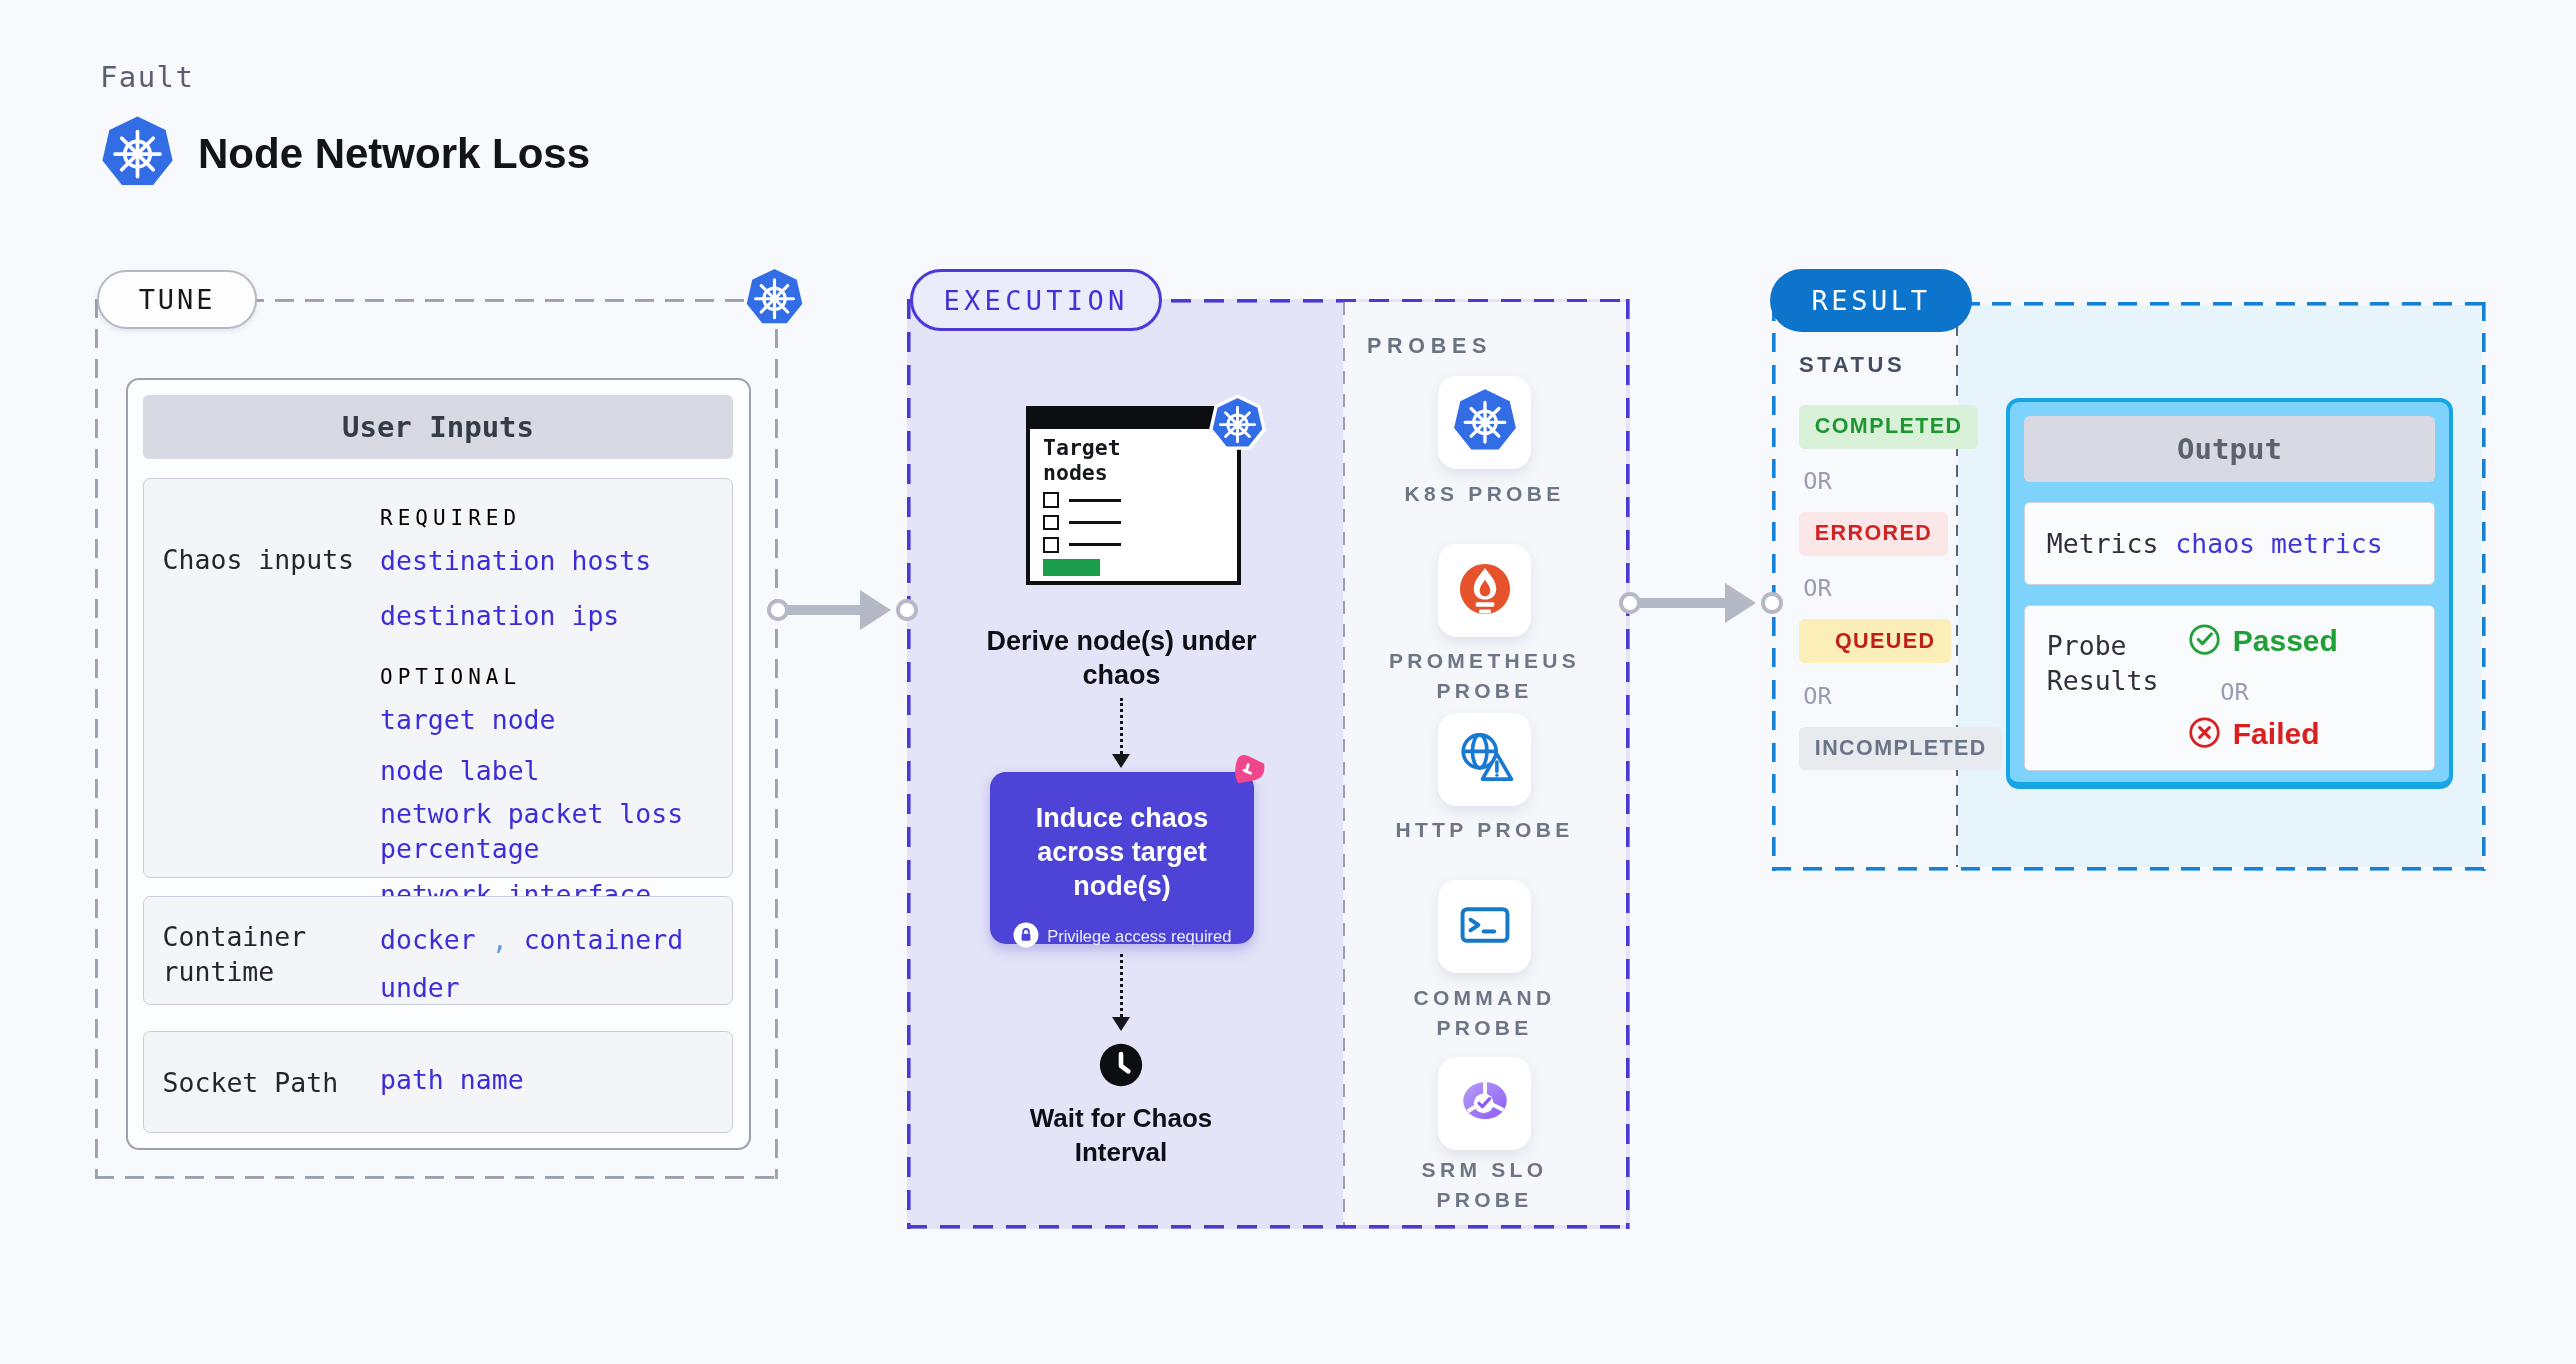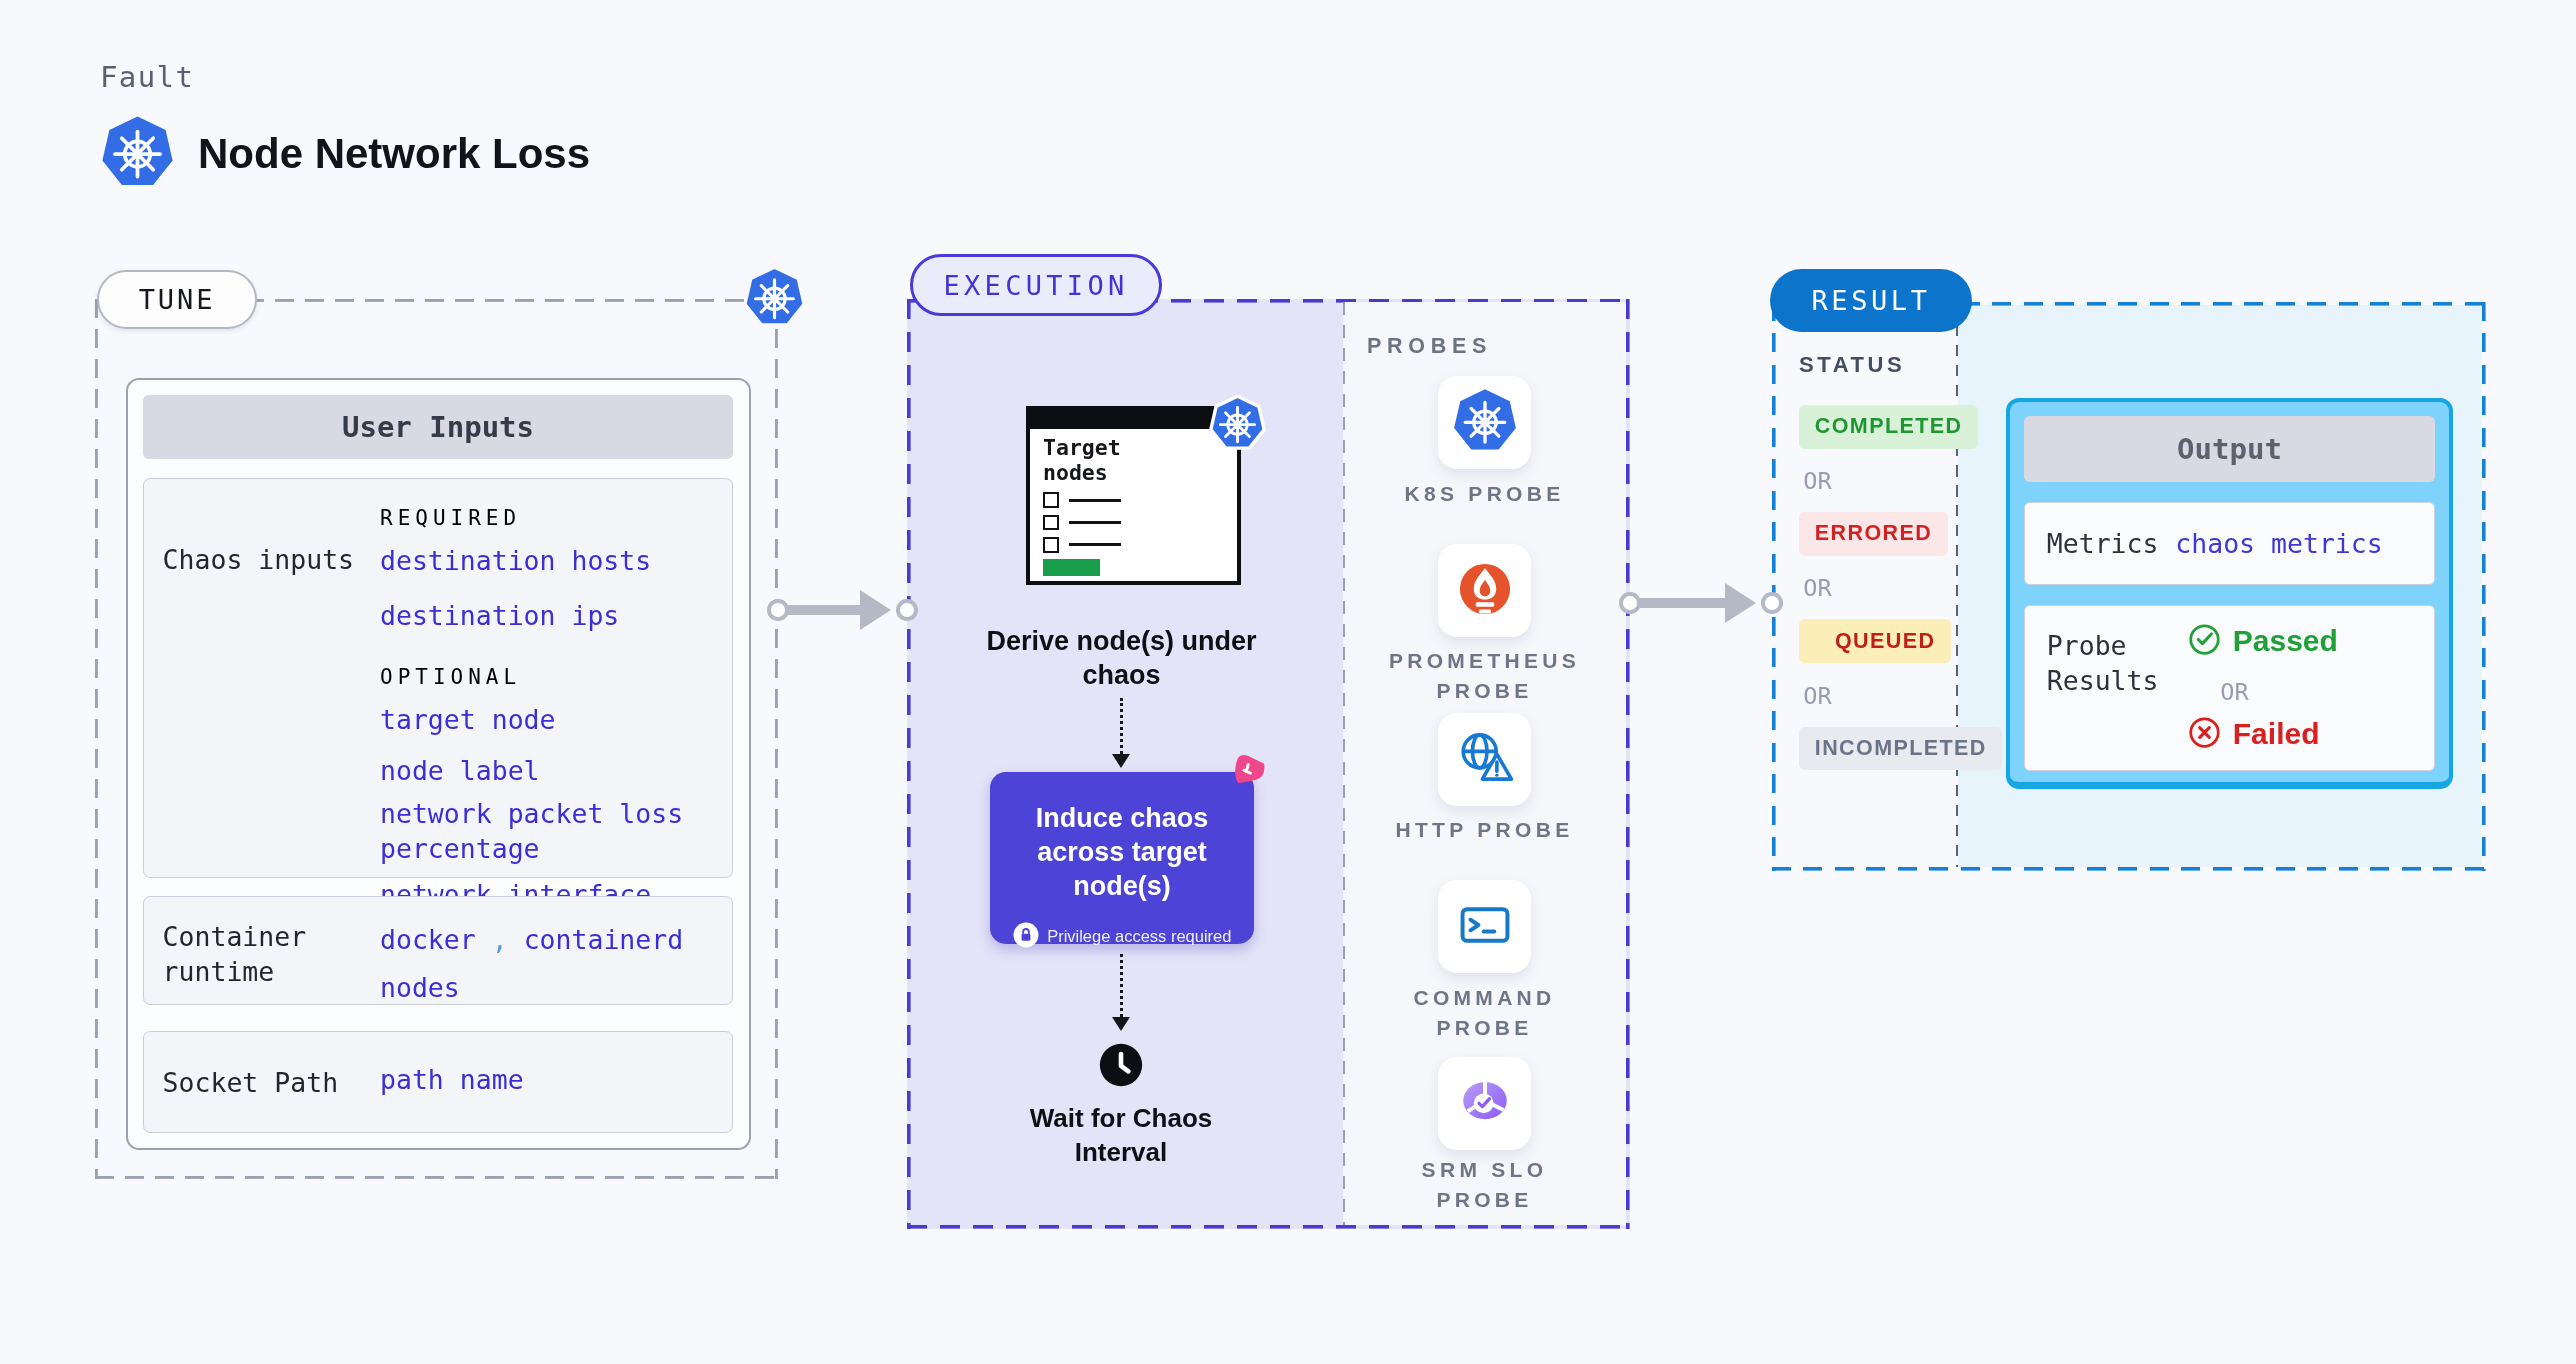--- a/index.html
+++ b/index.html
@@ -47,21 +47,21 @@
   .result-sep { left:1956px; top:305px; width:2.1px; height:562px;
     background-image:repeating-linear-gradient(180deg,#5b6477 0 11.5px,transparent 11.5px 20px);
     background-size:2.1px 100%; background-repeat:no-repeat; }
 
   
   .pill { position:absolute; display:flex; align-items:center; justify-content:center;
           border-radius:34px; font-weight:normal; z-index:6; }
   .tune-pill { left:97px; top:270px; width:160px; height:59px; background:#fdfdfe;
                border:2.9px solid #b4b8c3; color:#16181d; font-size:27px; letter-spacing:2.9px;
                box-shadow:0 2.1px 5.7px rgba(60,70,90,.12); }
-  .exec-pill { left:910px; top:254px; width:252px; height:62px; background:#eaebfb;
+  .exec-pill { left:910px; top:269px; width:252px; height:62px; background:#eaebfb;
                border:3.6px solid #4a3ad8; color:#4333d6; font-size:27px; letter-spacing:4.3px; }
   .result-pill { left:1770px; top:269px; width:202px; height:63px; background:#0d74cb;
                color:#ffffff; font-size:27px; letter-spacing:3.6px; }
 
   
   .tune-k8s { left:743px; top:266px; width:63px; height:63px; z-index:6; }
   .doc-k8s  { left:1209px; top:395px; width:57px; height:57px; z-index:7; }
 
   
   .ui-card { left:126px; top:378px; width:625px; height:772px; background:#fcfdff;
@@ -223,21 +223,21 @@
 </div>
 
 <div class="ui-row row-runtime">
   <div class="row-label mono">Container runtime</div>
   <div class="row-values">
     <div class="runtime-line1 mono">
       <a class="v" style="text-decoration:none">docker</a>
       <span class="comma">,</span>
       <a class="v" style="text-decoration:none">containerd</a>
     </div>
-    <a class="runtime-crio mono" style="text-decoration:none;display:block">nodes</a>
+    <a class="runtime-crio mono" style="text-decoration:none;display:block">under</a>
   </div>
 </div>
 
 <div class="ui-row row-socket">
   <div class="row-label mono">Socket Path</div>
   <div class="row-values" style="padding-top:0">
     <a class="socket-value mono" style="text-decoration:none;display:block">path name</a>
   </div>
 </div>
 

